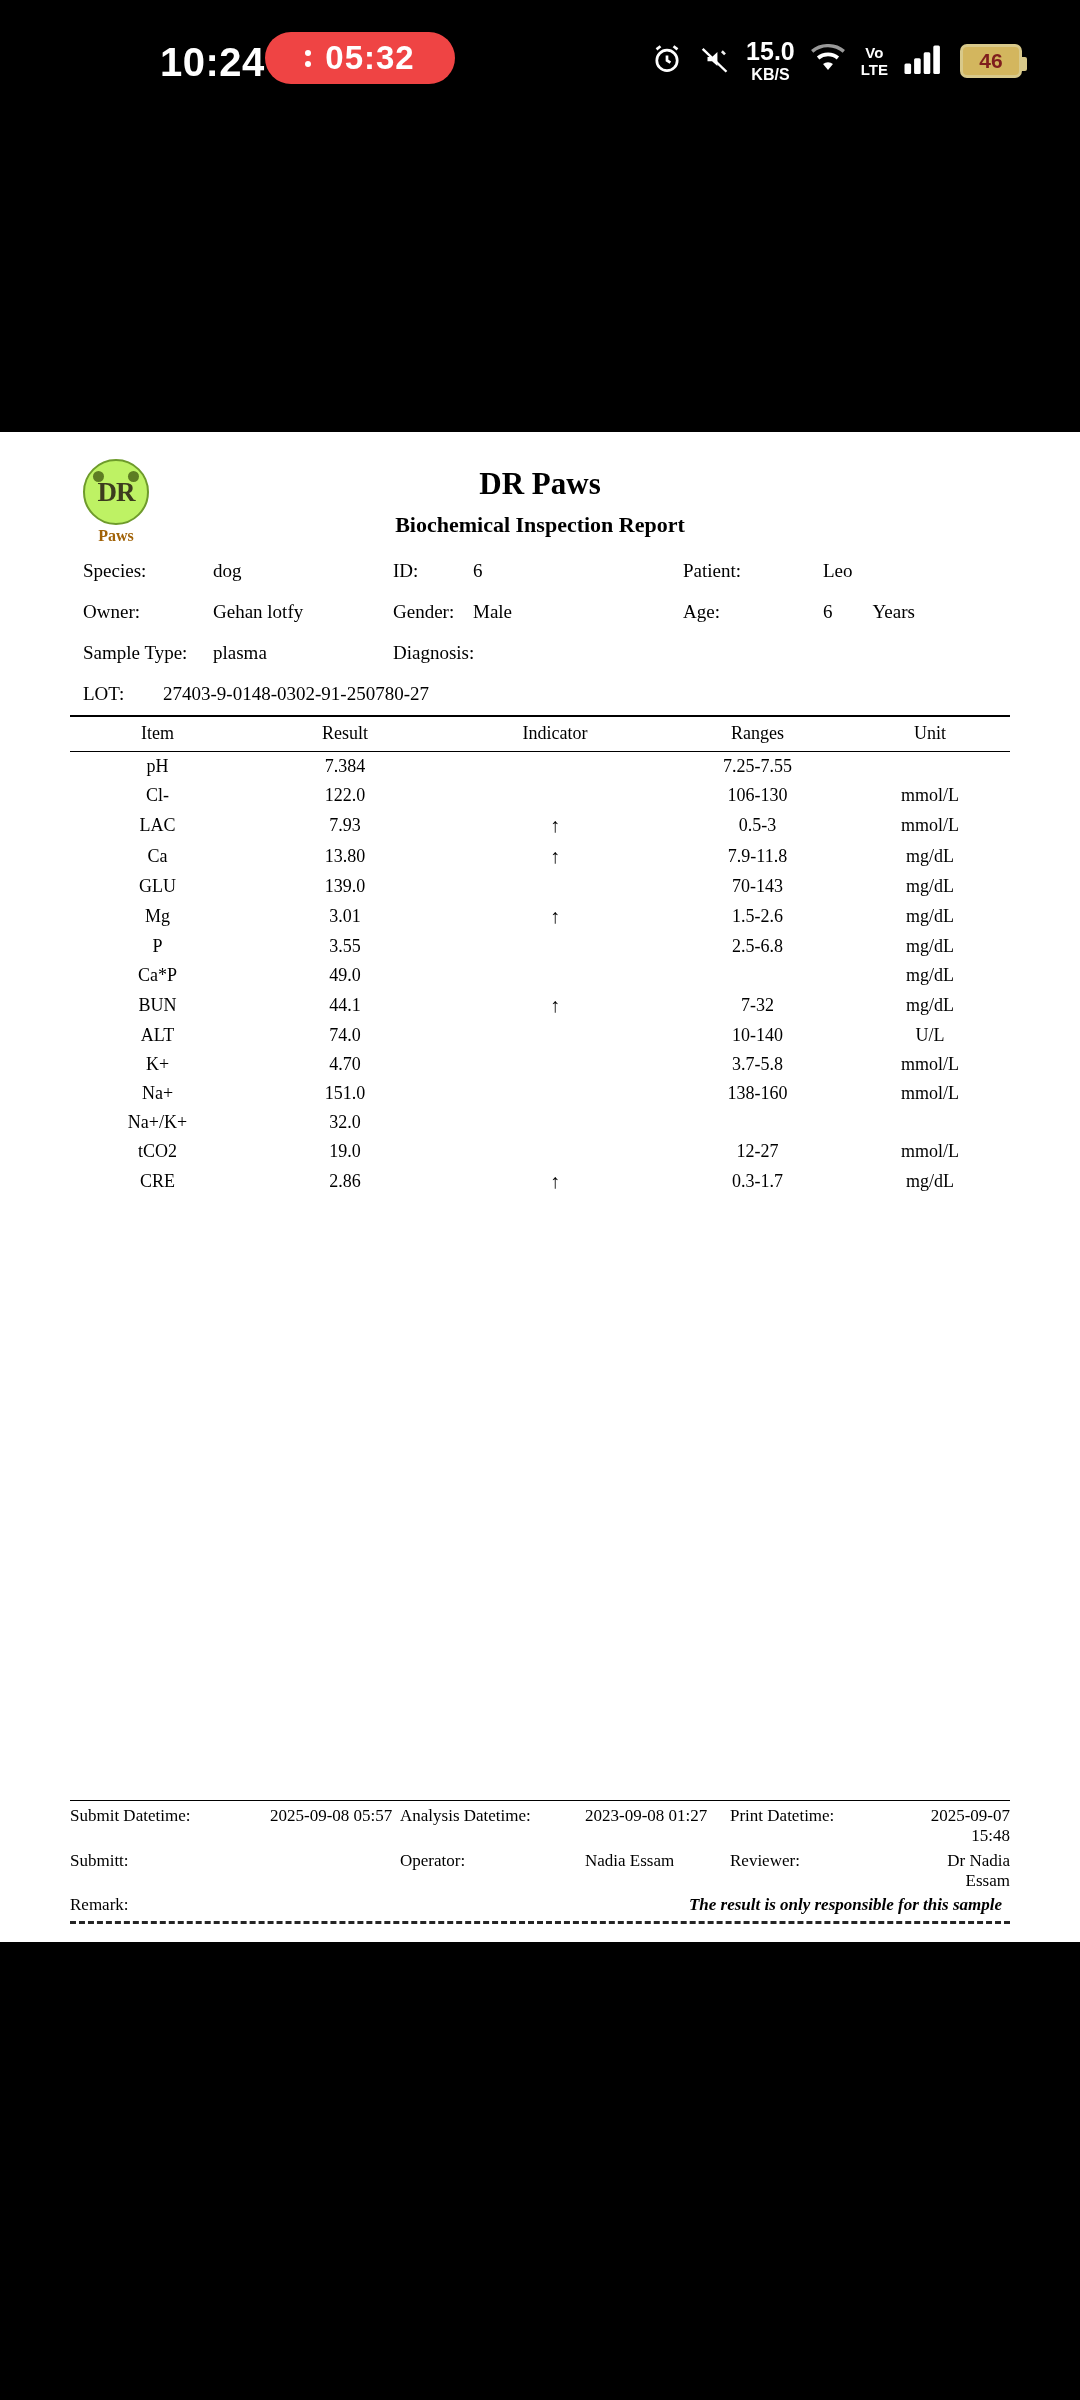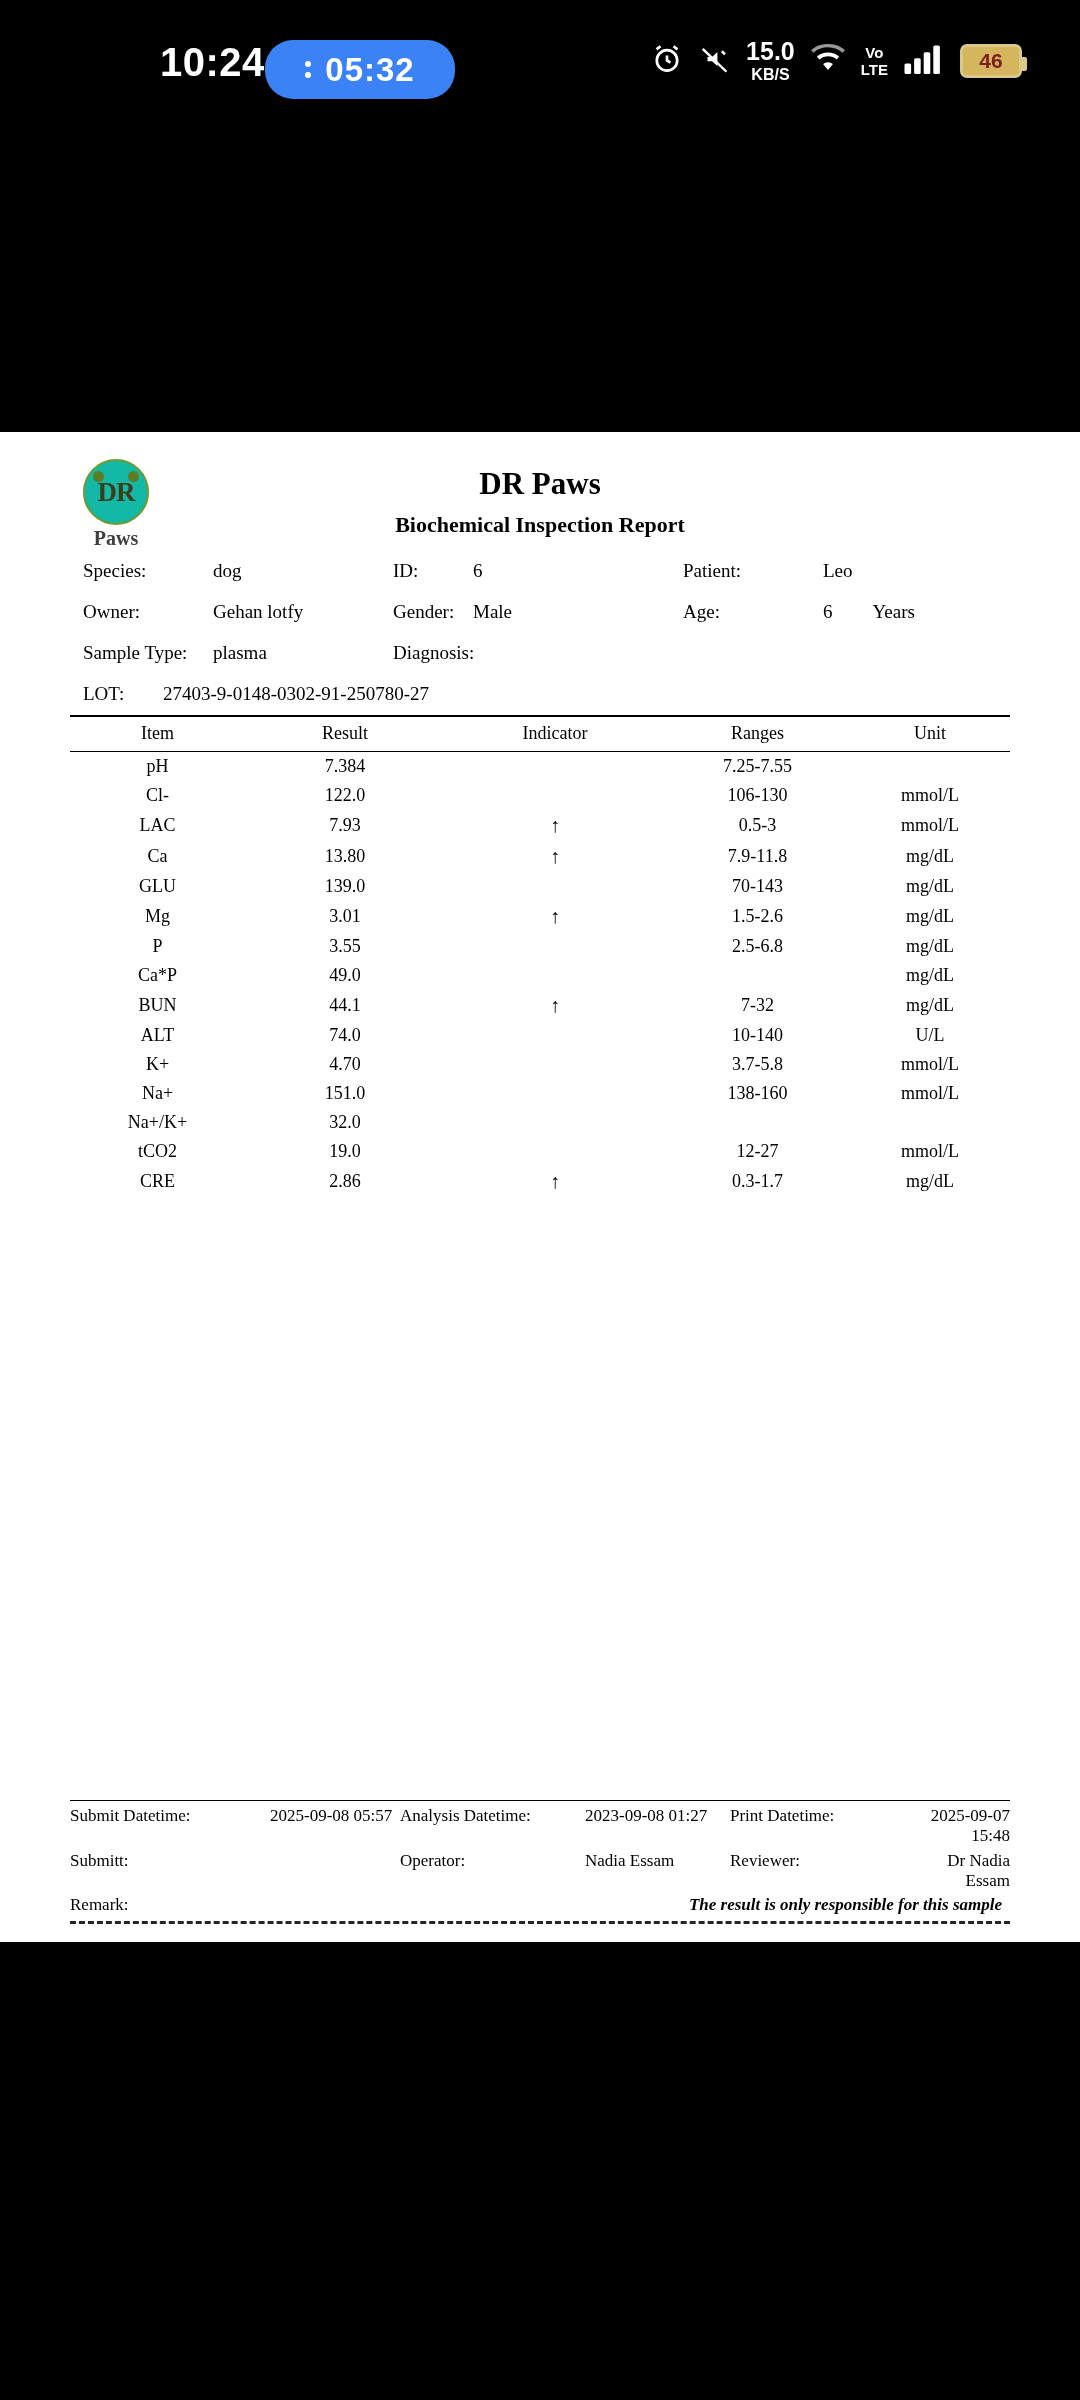--- a/index.html
+++ b/index.html
@@ -28,24 +28,24 @@
     position: absolute;
     left: 160px;
     top: 40px;
     font-size: 40px;
     font-weight: 600;
     letter-spacing: 0.5px;
   }
   .sb-pill {
     position: absolute;
     left: 265px;
-    top: 40px;
-    height: 59px;
+    top: 32px;
+    height: 52px;
     min-width: 190px;
-    background: #3b82f6;
+    background: #ef4444;
     border-radius: 28px;
     display: flex;
     align-items: center;
     justify-content: center;
     gap: 14px;
     padding: 0 18px;
     box-sizing: border-box;
   }
   .sb-pill .dots {
     display: flex;
@@ -145,21 +145,21 @@
     position: absolute;
     left: 45px;
     top: 27px;
     width: 72px;
     text-align: center;
   }
   .logo .circ {
     width: 62px;
     height: 62px;
     border-radius: 50%;
-    background: #14b8a6;
+    background: #bef264;
     border: 2px solid #6e9b2b;
     margin: 0 auto;
     position: relative;
     overflow: hidden;
   }
   .logo .circ .inner {
     position:absolute;
     left: 50%; top: 50%;
     transform: translate(-50%,-50%);
     font-family: "Liberation Serif", serif;
@@ -169,22 +169,22 @@
     letter-spacing: -1px;
   }
   .logo .circ .pawdot {
     position: absolute;
     width: 11px; height: 11px;
     border-radius: 50%;
     background: #5d7c23;
   }
   .logo .paws {
     font-family: "Liberation Serif", serif;
-    font-size: 20px;
-    color: #404040;
+    font-size: 16px;
+    color: #a16207;
     margin-top: 2px;
     font-weight: 700;
   }
 
   .title {
     text-align: center;
     font-size: 31px;
     font-weight: 700;
     padding-top: 34px;
   }

